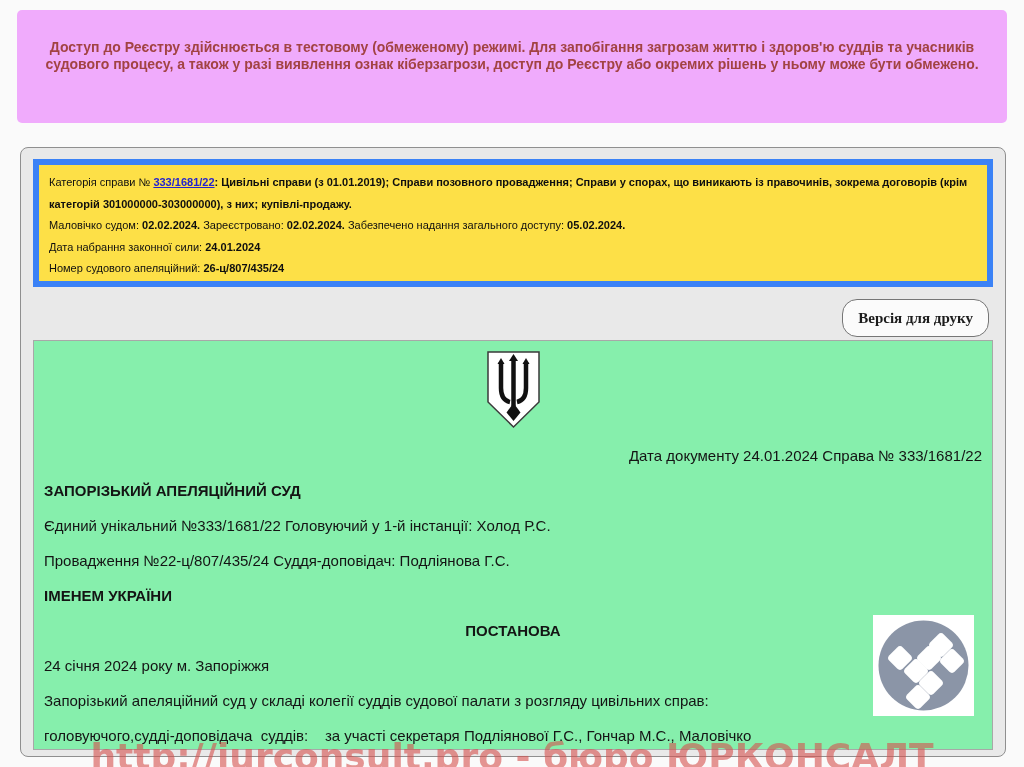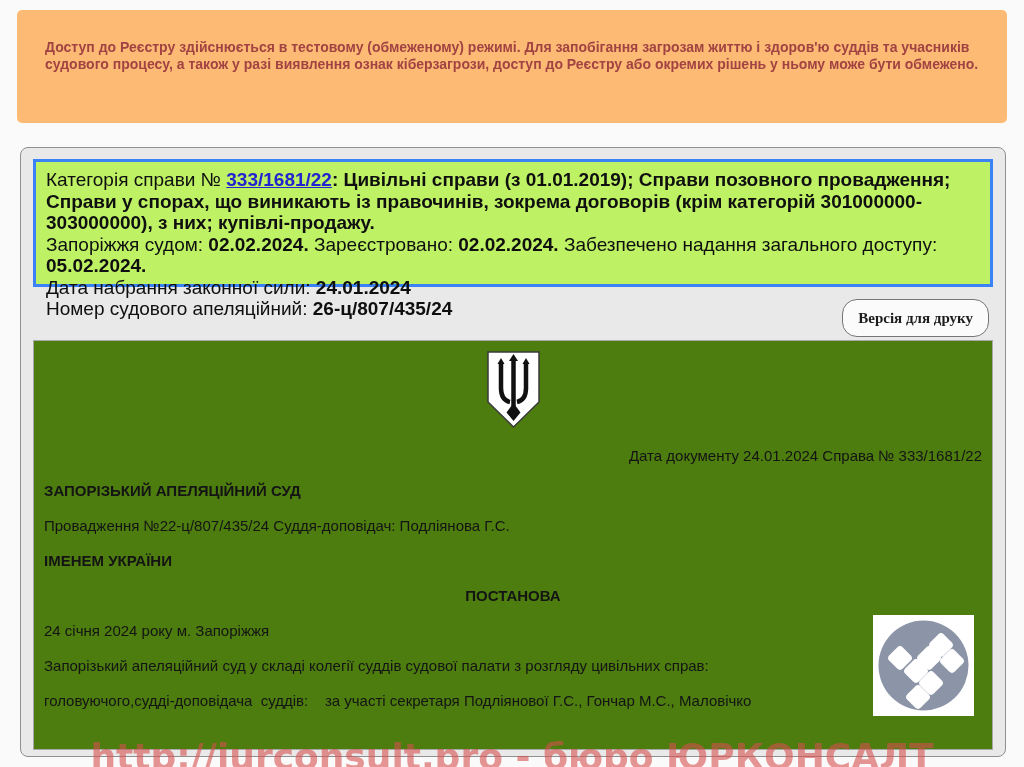--- a/index.html
+++ b/index.html
@@ -6,52 +6,52 @@
   html,body { margin:0; padding:0; }
   body {
     width:1024px; height:767px; overflow:hidden; position:relative;
     background:#fafafa;
     font-family:"Liberation Sans","DejaVu Sans",sans-serif;
   }
 
   
   .banner {
     position:absolute; left:17px; top:10px; width:990px; height:113px;
-    background:#fdba74; border-radius:5px;
-    padding:29px 28px 0; 
+    background:#f0abfc; border-radius:5px;
+    padding:29px 28px 0; text-align:center;
     color:#a24343; font-weight:bold; font-size:14px; line-height:16.5px;
   }
 
   
   .card {
     position:absolute; left:20px; top:147px; width:986px; height:610px;
     background:#e9e9e9; border:1px solid #8f8f8f; border-radius:8px;
   }
 
   
   .info-box {
     position:absolute; left:12px; right:12px; top:11px; height:128px;
-    background:#bef264; border:3px solid #3b82f6;
-    padding:7px 10px; font-size:19px; line-height:21.5px; color:#0f0f0f;
+    background:#fde047; border:6px solid #3b82f6;
+    padding:7px 10px; font-size:11px; line-height:21.5px; color:#0f0f0f;
   }
   .info-line { margin:0; }
   .case-link { color:#2323cf; font-weight:bold; text-decoration:underline; }
 
   
   .btn-row { position:absolute; top:151px; right:16px; }
   .print-btn {
     height:38px; padding:0 15px; cursor:pointer;
     border:1px solid #767676; border-radius:15px; background:#fbfbfb;
     font-family:Liberation Serif, serif; font-weight:bold; font-size:15px; color:#1c1c1c;
   }
 
   
   .doc-box {
     position:absolute; left:12px; right:12px; top:192px; bottom:6px;
-    background:#4d7c0f; border:1px solid #a8a8a8;
+    background:#86efac; border:1px solid #a8a8a8;
     padding:9px 10px; overflow:hidden;
   }
   .emblem-wrap { text-align:center; margin:0; }
   .doc-p {
     margin:16px 0 0; font-size:15px; line-height:19px; color:#141414;
     white-space:pre-wrap;
   }
   .doc-p.right { text-align:right; margin-top:13px; }
   .bold   { font-weight:bold; }
   .center { text-align:center; }
@@ -71,21 +71,21 @@
 <body>
 
 <div class="banner">
   <span>Доступ до Реєстру здійснюється в тестовому (обмеженому) режимі. Для запобігання загрозам життю і здоров'ю суддів та учасників судового процесу, а також у разі виявлення ознак кіберзагрози, доступ до Реєстру або окремих рішень у ньому може бути обмежено.</span>
 </div>
 
 <div class="card">
 
   <div class="info-box">
     <p class="info-line"><span>Категорія справи № </span><a href="#" class="case-link">333/1681/22</a><b>: Цивільні справи (з 01.01.2019); Справи позовного провадження; Справи у спорах, що виникають із правочинів, зокрема договорів (крім категорій 301000000-303000000), з них; купівлі-продажу.</b></p>
-    <p class="info-line"><span>Запоріжжя судом: </span><b>02.02.2024.</b><span> Зареєстровано: </span><b>02.02.2024.</b><span> Забезпечено надання загального доступу: </span><b>05.02.2024.</b></p>
+    <p class="info-line"><span>Маловічко судом: </span><b>02.02.2024.</b><span> Зареєстровано: </span><b>02.02.2024.</b><span> Забезпечено надання загального доступу: </span><b>05.02.2024.</b></p>
     <p class="info-line"><span>Дата набрання законної сили: </span><b>24.01.2024</b></p>
     <p class="info-line"><span>Номер судового апеляційний: </span><b>26-ц/807/435/24</b></p>
   </div>
 
   <div class="btn-row">
     <button class="print-btn">Версія для друку</button>
   </div>
 
   <div class="doc-box">
 
@@ -99,20 +99,21 @@
         </g>
         <path d="M28.5 4 L24 11 H33 Z" fill="#111111"></path>
         <path d="M16 8 L12.5 14 H19.5 Z" fill="#111111"></path>
         <path d="M41 8 L37.5 14 H44.5 Z" fill="#111111"></path>
         <path d="M28.5 53 L21.5 62.5 L28.5 71 L35.5 62.5 Z" fill="#111111"></path>
       </svg>
     </div>
 
     <p class="doc-p right">Дата документу 24.01.2024 Справа № 333/1681/22</p>
     <p class="doc-p bold">ЗАПОРІЗЬКИЙ АПЕЛЯЦІЙНИЙ СУД</p>
+    <p class="doc-p">Єдиний унікальний №333/1681/22 Головуючий у 1-й інстанції: Холод Р.С.</p>
     <p class="doc-p">Провадження №22-ц/807/435/24 Суддя-доповідач: Подліянова Г.С.</p>
     <p class="doc-p bold">ІМЕНЕМ УКРАЇНИ</p>
     <p class="doc-p bold center">ПОСТАНОВА</p>
     <p class="doc-p">24 січня 2024 року м. Запоріжжя</p>
     <p class="doc-p">Запорізький апеляційний суд у складі колегії суддів судової палати з розгляду цивільних справ:</p>
     <p class="doc-p">головуючого,судді-доповідача  суддів:    за участі секретаря Подліянової Г.С., Гончар М.С., Маловічко</p>
 
     <div class="logo">
       <svg width="101" height="101" viewBox="0 0 101 101">
         <rect width="101" height="101" fill="#ffffff"></rect>

